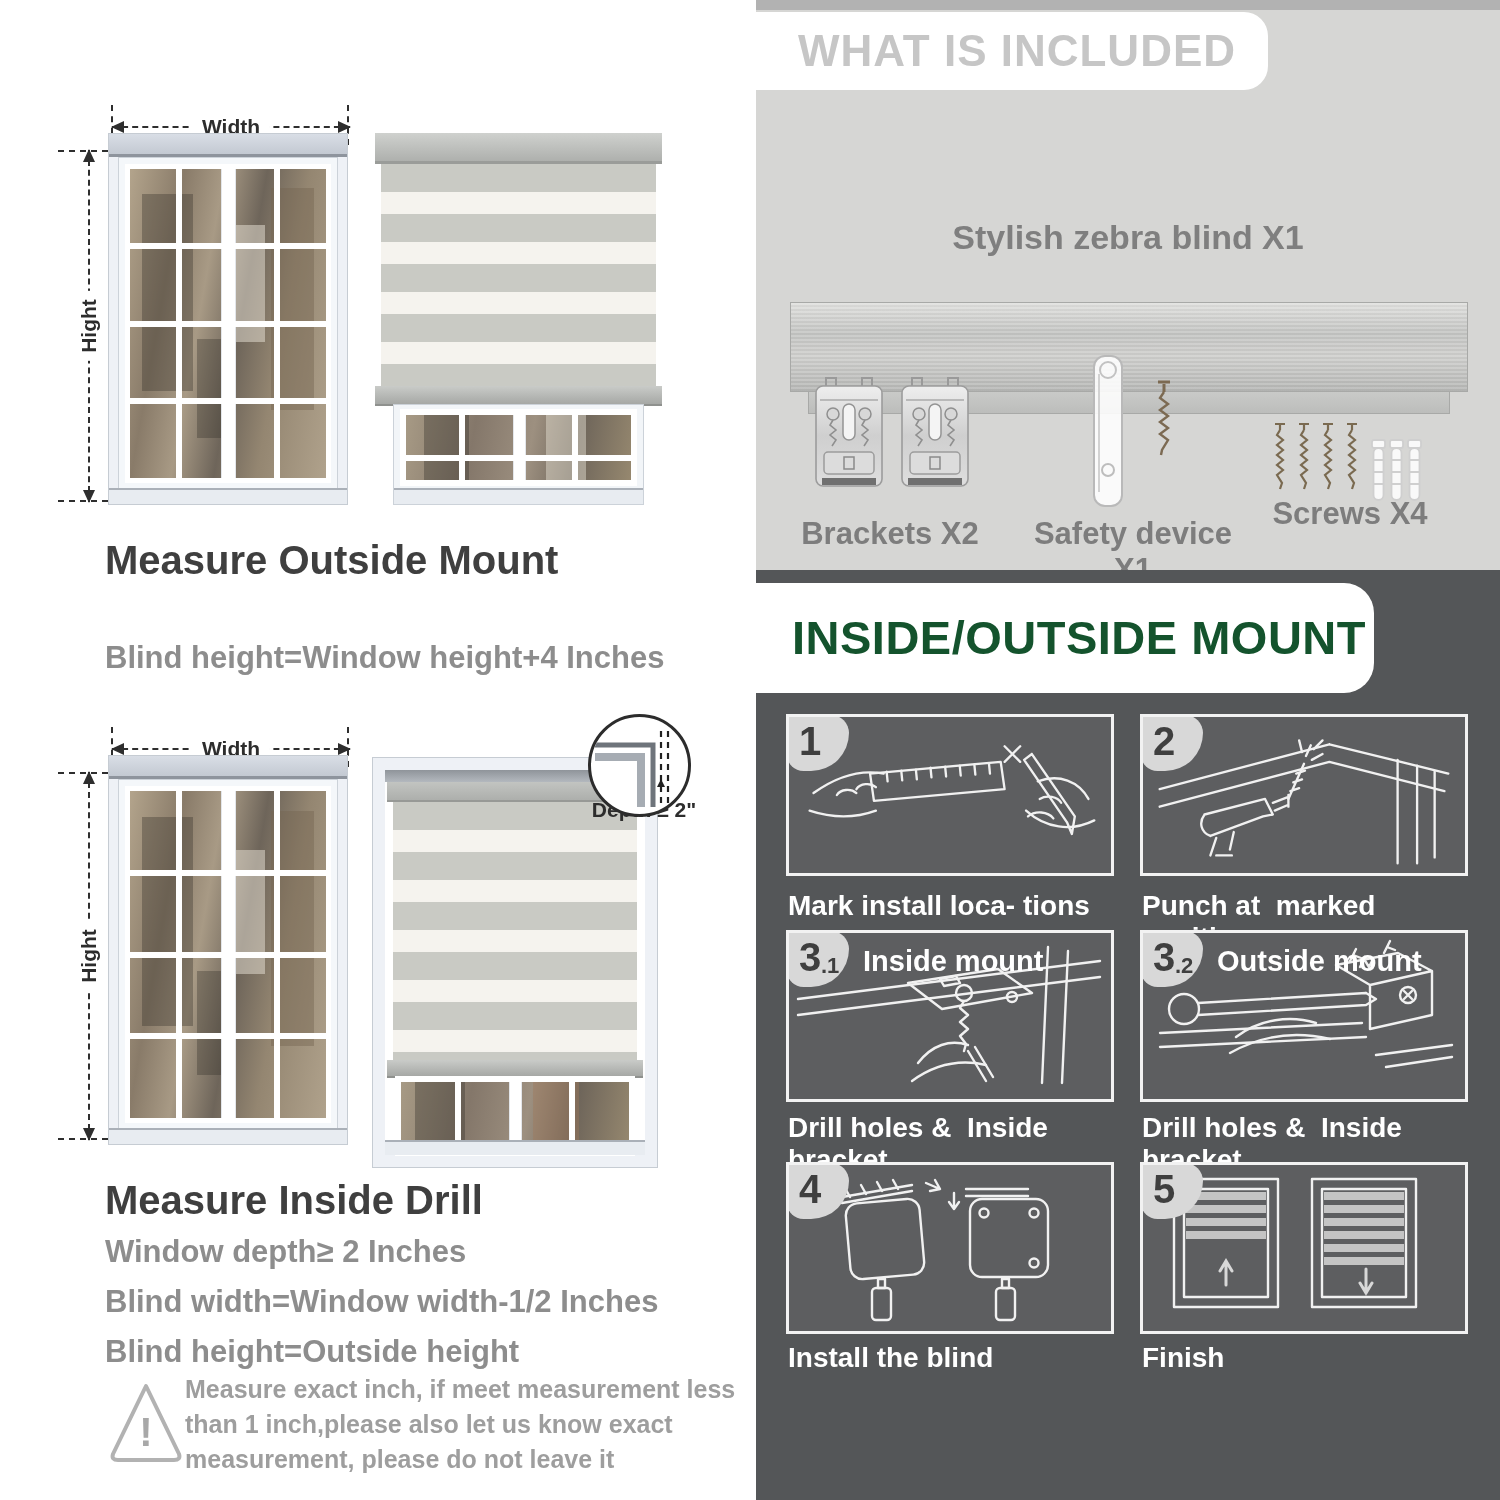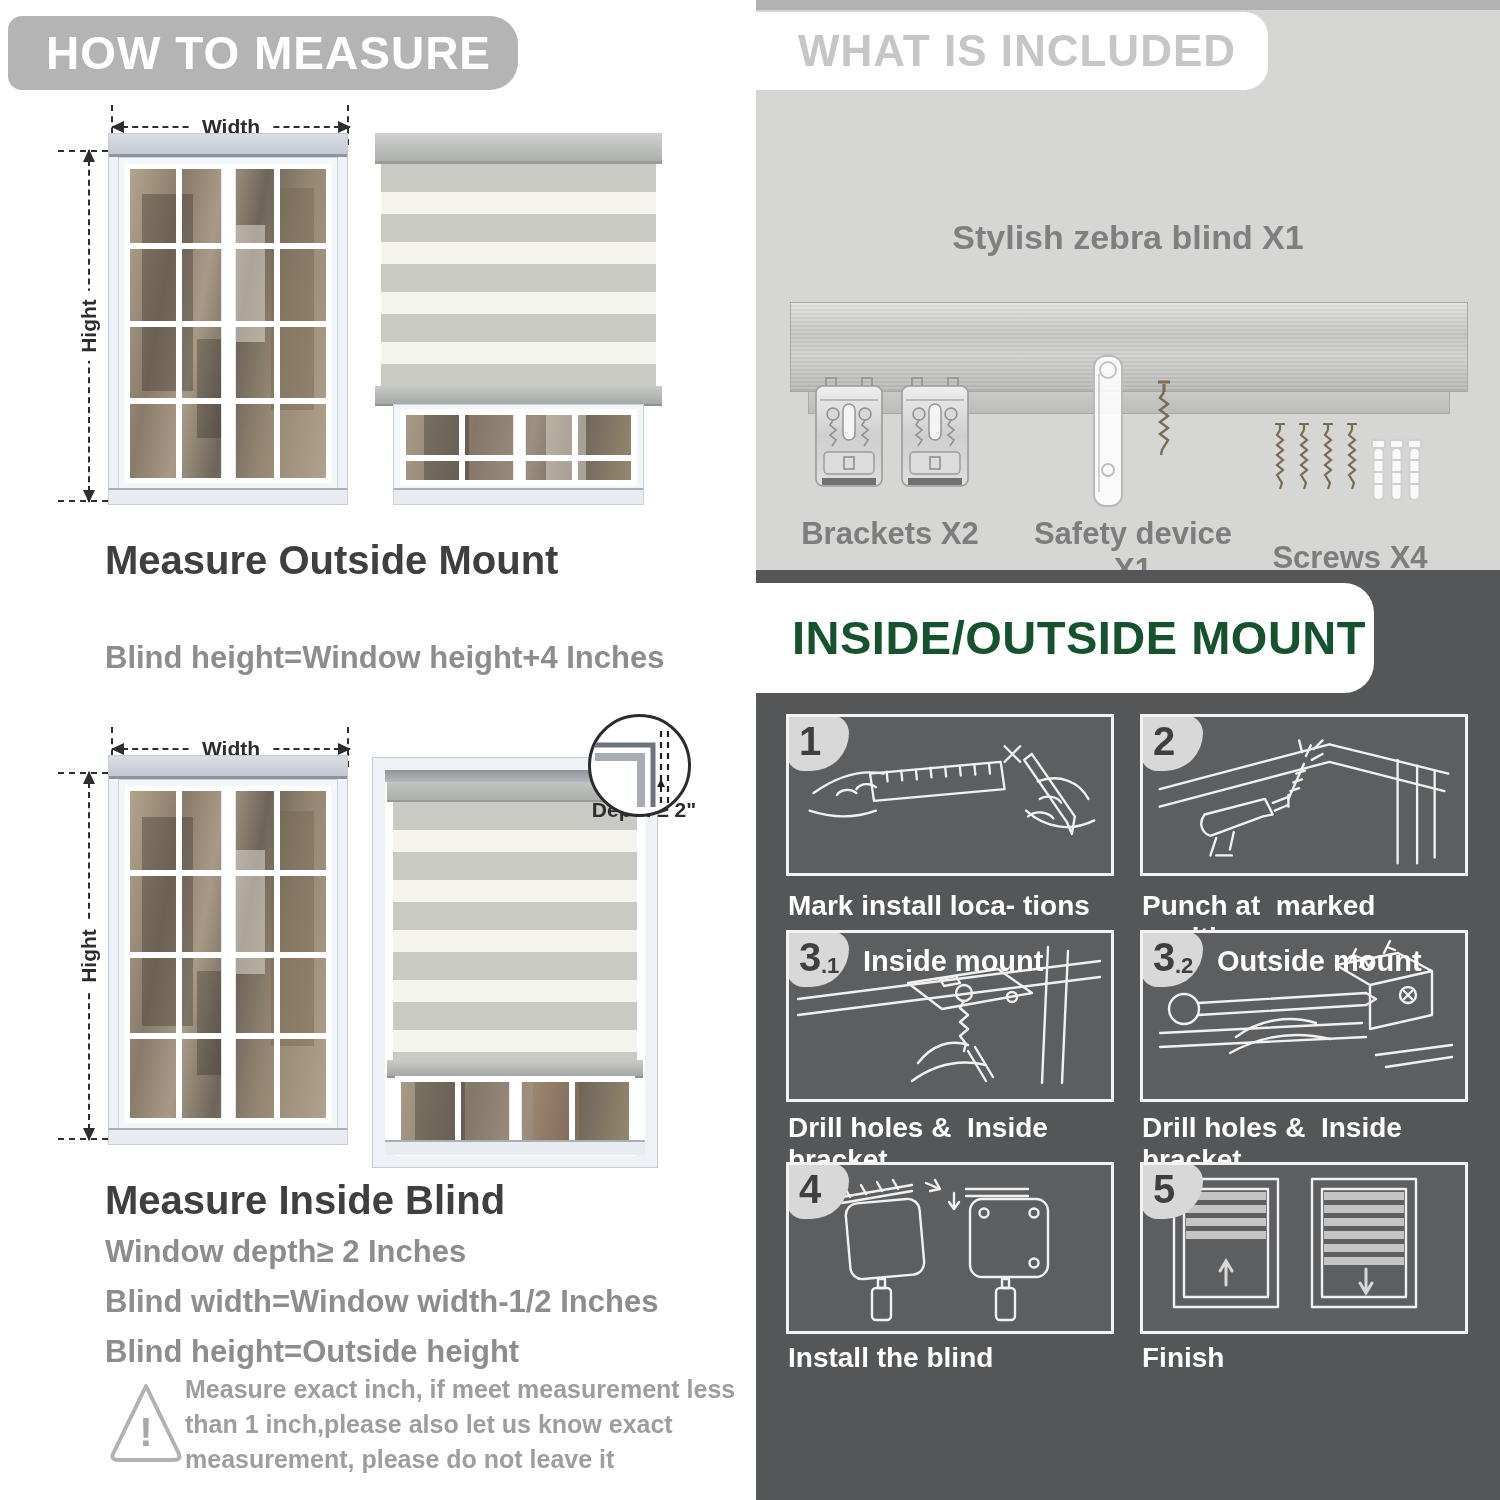--- a/index.html
+++ b/index.html
@@ -89,21 +89,20 @@
   .step-caption{position:absolute;width:340px;font-size:28px;font-weight:bold;color:#fff;white-space:pre-wrap;}
   .step-art{position:absolute;left:0;top:0;width:100%;height:100%;}
 
   svg text{font-family:"Liberation Sans",sans-serif;}
 </style>
 </head>
 <body>
 
 <div id="canvas">
 
-  <div class="abs hdr-left">HOW TO MEASURE</div>
 
   <div class="abs" style="left:112px;top:118px;width:238px;height:18px;">
     <div class="dash-h"></div>
       <span class="ah ah-l"></span>
       <span class="ah ah-r"></span>
     <span class="dim-label">Width</span>
   </div>
   <div class="abs tick-v" style="left:111px;top:105px;height:40px;"></div>
   <div class="abs tick-v" style="left:347px;top:105px;height:40px;"></div>
 
@@ -213,21 +212,21 @@
     <svg width="91" height="91" viewBox="0 0 91 91">
       <path d="M4,28 H62 V90" stroke="#6e747b" stroke-width="5" fill="none"></path>
       <path d="M4,40 H50 V90" stroke="#a6acb3" stroke-width="8" fill="none"></path>
       <path d="M70,14 V88" stroke="#222" stroke-width="2.2" fill="none" stroke-dasharray="6,5"></path>
       <path d="M77,14 V88" stroke="#222" stroke-width="2.2" fill="none" stroke-dasharray="6,5"></path>
       <path d="M70,62 l-4,8 h8 z" fill="#222"></path>
     </svg>
   </div>
   <div class="abs depth-label">Depth ≥ 2"</div>
 
-  <div class="abs sec-title" style="left:105px;top:1178px;">Measure Inside Blind</div>
+  <div class="abs sec-title" style="left:105px;top:1178px;">Measure Inside Drill</div>
   <div class="abs sec-line" style="left:105px;top:1234px;">Window depth≥ 2 Inches</div>
   <div class="abs sec-line" style="left:105px;top:1284px;">Blind width=Window width-1/2 Inches</div>
   <div class="abs sec-line" style="left:105px;top:1334px;">Blind height=Outside height</div>
 
   <div class="abs warn-tri">
     <svg width="76" height="84" viewBox="0 0 76 84">
       <path d="M38,6 L71,74 Q73,80 66,80 L10,80 Q3,80 5,74 Z" fill="none" stroke="#b2b2b2" stroke-width="4" stroke-linejoin="round"></path>
       <text x="38" y="66" text-anchor="middle" font-size="40" font-weight="bold" fill="#a8a8a8">!</text>
     </svg>
   </div>
@@ -327,21 +326,21 @@
             <rect x="0" y="0" width="13" height="8" rx="2"></rect>
             <rect x="1.5" y="8" width="10" height="52" rx="5"></rect>
             <path d="M1.5,20 h10 M1.5,32 h10 M1.5,44 h10" fill="none"></path>
           </g>
       </g>
     </svg>
   </div>
 
   <div class="abs item-label" style="left:790px;top:516px;width:200px;">Brackets X2</div>
   <div class="abs item-label" style="left:1018px;top:516px;width:230px;">Safety device X1</div>
-  <div class="abs item-label" style="left:1255px;top:540px;width:190px;">Screws X4</div>
+  <div class="abs item-label" style="left:1255px;top:496px;width:190px;">Screws X4</div>
 
   <div class="abs r-dark"></div>
   <div class="abs hdr-mount">INSIDE/OUTSIDE MOUNT</div>
 
   <div class="abs step-panel" style="left:786px;top:714px;height:162px;">
     <svg class="step-art" viewBox="0 0 320 160">
       <g stroke="#f1f1f1" stroke-width="2.4" fill="none" stroke-linecap="round" stroke-linejoin="round">
         <polygon points="78,58 212,46 216,74 82,86"></polygon>
         <path d="M95,56 l1,10 M110,55 l1,10 M125,54 l1,10 M140,52 l1,10 M155,51 l1,10 M170,50 l1,10 M185,49 l1,10 M200,48 l1,10"></path>
         <path d="M216,30 l16,16 M232,30 l-16,16"></path>

